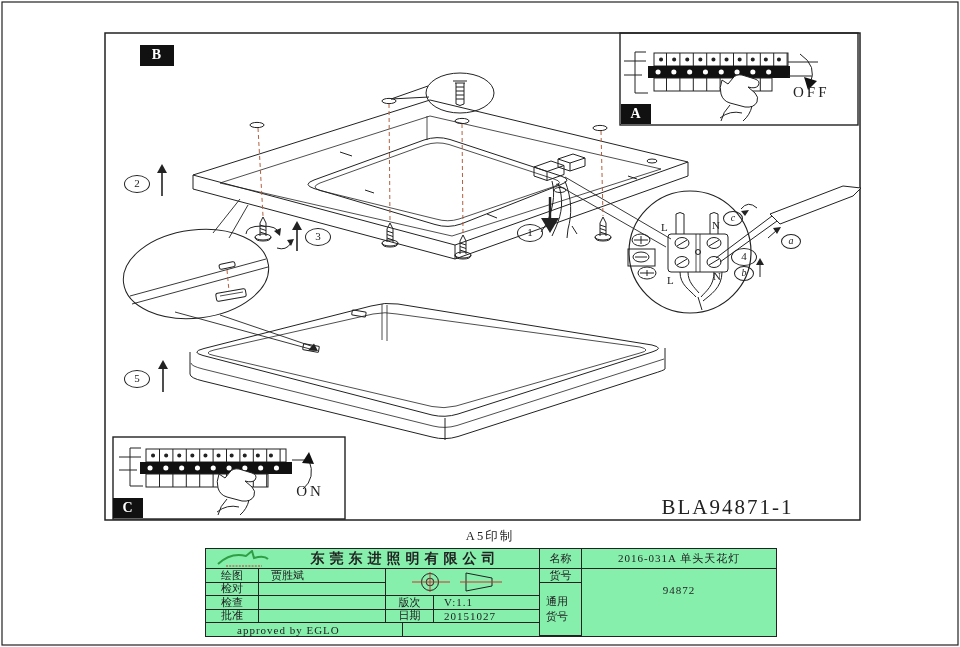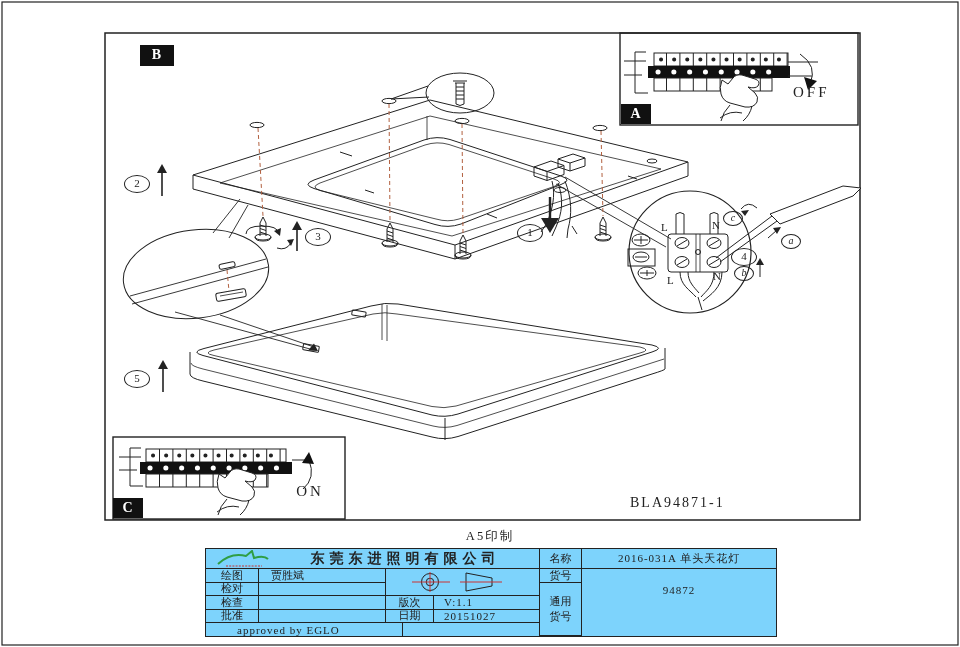--- a/index.html
+++ b/index.html
@@ -13,25 +13,25 @@
   .bln{position:absolute;width:26px;height:18px;border:1.3px solid #222;border-radius:50%;
        box-sizing:border-box;text-align:center;font:11px/15px "Liberation Serif",serif;}
   
   .lt{position:absolute;width:20px;height:15px;border:1.2px solid #222;border-radius:50%;
       box-sizing:border-box;text-align:center;font:italic 10px/12px "Liberation Serif",serif;}
   
   .tl{position:absolute;font:11px/11px "Liberation Serif",serif;}
   .bigtxt{position:absolute;font:15px "Liberation Serif",serif;letter-spacing:3px;}
   
   .tb{position:absolute;left:205px;top:548px;width:570px;height:87px;
-      border:1.5px solid #222;box-sizing:content-box;background:#7dd3fc;}
+      border:1.5px solid #222;box-sizing:content-box;background:#86efac;}
   .cell{position:absolute;box-sizing:border-box;border-right:1px solid #222;border-bottom:1px solid #222;
         font:11px "Liberation Serif",serif;color:#222;display:flex;align-items:center;overflow:hidden;}
   .no-r{border-right:none;} .no-b{border-bottom:none;}
-  .ctr{justify-content:center;text-align:center;}
+  .ctr{justify-content:center;}
   .company{font-weight:bold;font-size:14px;letter-spacing:5px;white-space:nowrap;}
   .ls1{letter-spacing:1px;}
 </style>
 </head>
 <body>
 
 <div class="page">
 
   <svg class="abs" style="left:0;top:0" width="960" height="647" viewBox="0 0 960 647">
     <defs>
@@ -217,21 +217,21 @@
 
   <div class="lt" style="left:781px;top:234px">a</div>
   <div class="lt" style="left:734px;top:266px">b</div>
   <div class="lt" style="left:723px;top:211px">c</div>
 
   <div class="tl" style="left:661px;top:222px">L</div>
   <div class="tl" style="left:712px;top:220px">N</div>
   <div class="tl" style="left:667px;top:275px">L</div>
   <div class="tl" style="left:713px;top:271px">N</div>
 
-  <div class="abs" style="left:630px;top:495px;width:195px;text-align:left;font-size:14px;letter-spacing:2px">BLA94871-1</div>
+  <div class="abs" style="left:630px;top:495px;width:195px;text-align:center;font-size:21px;letter-spacing:2px">BLA94871-1</div>
   <div class="abs" style="left:425px;top:528px;width:130px;text-align:center;font-size:12.5px;letter-spacing:2px">A5印制</div>
 
   <div class="tb">
     <div class="cell" style="left:0;top:0;width:334px;height:20px">
       <svg width="58" height="18" style="margin-left:8px;flex:none" viewBox="0 0 58 18">
         <path d="M4,14 Q17,2 32,6 L38,1 L40,8 Q50,5 54,9" fill="none" stroke="#2f9e44" stroke-width="2"></path>
         <path d="M12,16 H48" stroke="#cc3333" stroke-width="1" stroke-dasharray="2,1.2"></path>
       </svg>
       <div class="company" style="flex:1;text-align:center">东莞东进照明有限公司</div>
     </div>

